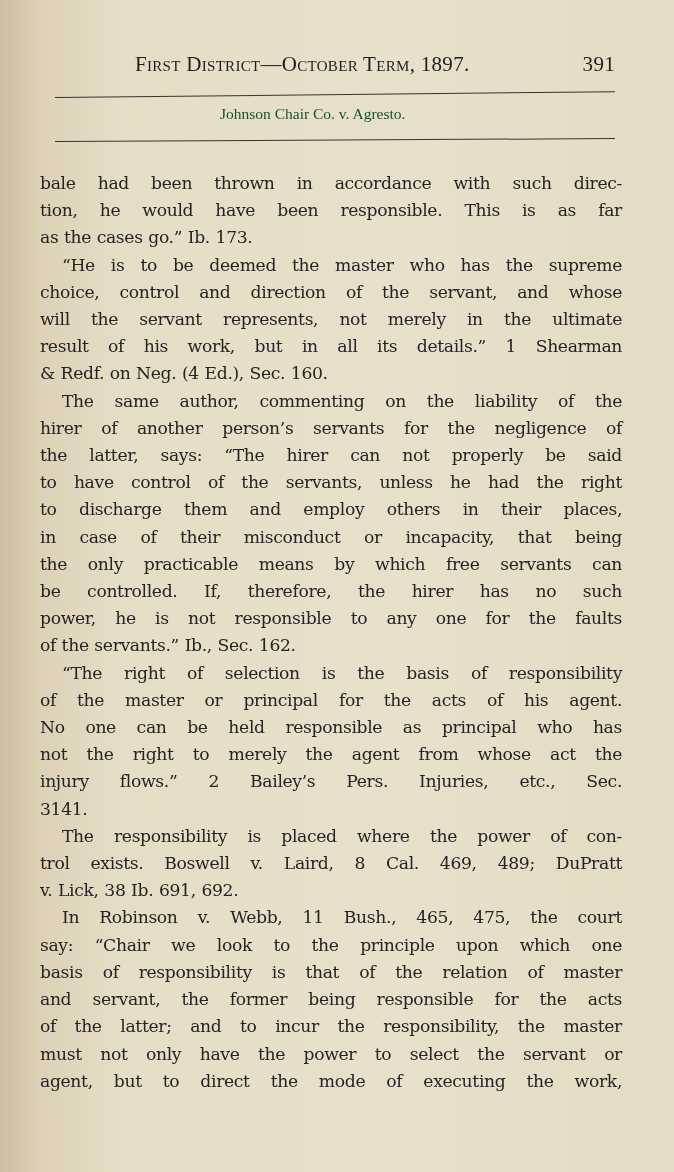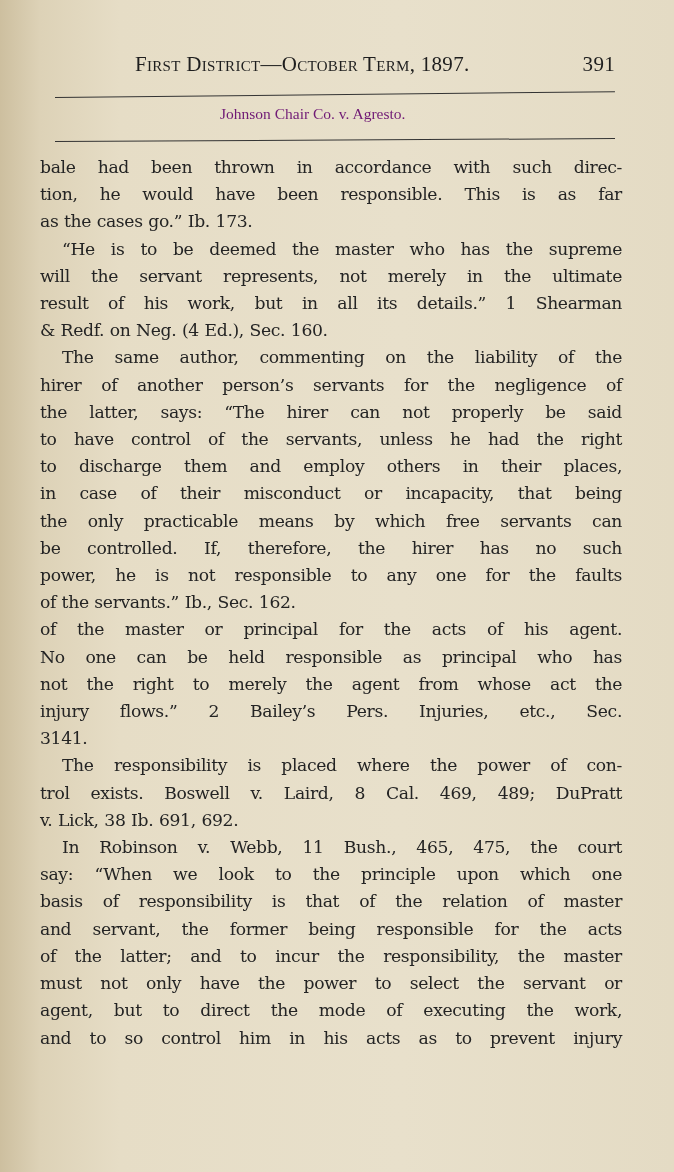--- a/index.html
+++ b/index.html
@@ -15,24 +15,24 @@
     position:absolute; left:135px; top:52px; width:480px;
     font-family: "Liberation Serif", serif; font-size:21px; color:#1e1e1e;
     display:flex; justify-content:space-between; letter-spacing:0.3px;
   }
   .running-head .sc { font-variant: small-caps; }
   .rule { position:absolute; height:1px; background:#333; transform-origin:left center; }
   .rule1 { left:55px; top:97px; width:560px; transform: rotate(-0.6deg); }
   .rule2 { left:55px; top:141px; width:560px; transform: rotate(-0.3deg); }
   .case-title {
     position:absolute; left:220px; top:105px;
-    font-family: "Liberation Serif", serif; font-size:15.5px; color:#701a75;
+    font-family: "Liberation Serif", serif; font-size:15.5px; color:#14532d;
   }
   .body-text {
-    position:absolute; left:40px; top:154px; width:582px;
+    position:absolute; left:40px; top:170px; width:582px;
     font-family: "DejaVu Serif", serif; font-size:17.2px; line-height:27.2px;
     color:#242424; letter-spacing:-0.35px; word-spacing:0.5px;
   }
   .line { white-space:nowrap; display:flex; justify-content:space-between; }
   .line span.t { display:block; width:100%; text-align:justify; text-align-last:justify; }
   .line.last span.t { text-align-last:left; }
   .indent { padding-left:22px;align-items:flex-end; }
 </style>
 </head>
 <body>
@@ -51,20 +51,23 @@
         <span class="t">bale had been thrown in accordance with such direc-</span>
       </div>
       <div class="line">
         <span class="t">tion, he would have been responsible. This is as far</span>
       </div>
       <div class="line last">
         <span class="t">as the cases go.” Ib. 173.</span>
       </div>
       <div class="line indent">
         <span class="t">“He is to be deemed the master who has the supreme</span>
+      </div>
+      <div class="line">
+        <span class="t">choice, control and direction of the servant, and whose</span>
       </div>
       <div class="line">
         <span class="t">will the servant represents, not merely in the ultimate</span>
       </div>
       <div class="line">
         <span class="t">result of his work, but in all its details.” 1 Shearman</span>
       </div>
       <div class="line last">
         <span class="t">&amp; Redf. on Neg. (4 Ed.), Sec. 160.</span>
       </div>
@@ -91,20 +94,23 @@
       </div>
       <div class="line">
         <span class="t">be controlled. If, therefore, the hirer has no such</span>
       </div>
       <div class="line">
         <span class="t">power, he is not responsible to any one for the faults</span>
       </div>
       <div class="line last">
         <span class="t">of the servants.” Ib., Sec. 162.</span>
       </div>
+      <div class="line indent">
+        <span class="t">“The right of selection is the basis of responsibility</span>
+      </div>
       <div class="line">
         <span class="t">of the master or principal for the acts of his agent.</span>
       </div>
       <div class="line">
         <span class="t">No one can be held responsible as principal who has</span>
       </div>
       <div class="line">
         <span class="t">not the right to merely the agent from whose act the</span>
       </div>
       <div class="line">
@@ -119,34 +125,31 @@
       <div class="line">
         <span class="t">trol exists. Boswell v. Laird, 8 Cal. 469, 489; DuPratt</span>
       </div>
       <div class="line last">
         <span class="t">v. Lick, 38 Ib. 691, 692.</span>
       </div>
       <div class="line indent">
         <span class="t">In Robinson v. Webb, 11 Bush., 465, 475, the court</span>
       </div>
       <div class="line">
-        <span class="t">say: “When we look to the principle upon which one</span>
+        <span class="t">say: “Chair we look to the principle upon which one</span>
       </div>
       <div class="line">
         <span class="t">basis of responsibility is that of the relation of master</span>
       </div>
       <div class="line">
         <span class="t">and servant, the former being responsible for the acts</span>
       </div>
       <div class="line">
         <span class="t">of the latter; and to incur the responsibility, the master</span>
       </div>
       <div class="line">
         <span class="t">must not only have the power to select the servant or</span>
       </div>
       <div class="line">
         <span class="t">agent, but to direct the mode of executing the work,</span>
       </div>
-      <div class="line">
-        <span class="t">and to so control him in his acts as to prevent injury</span>
-      </div>
     </div>
 </div>
 
 </body></html>

